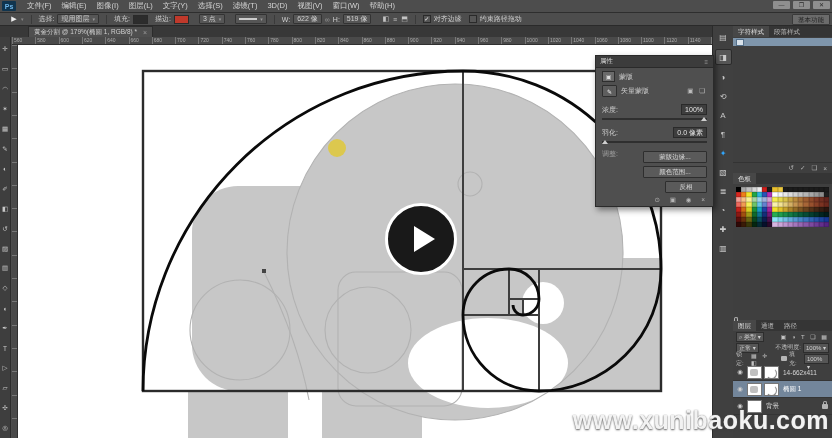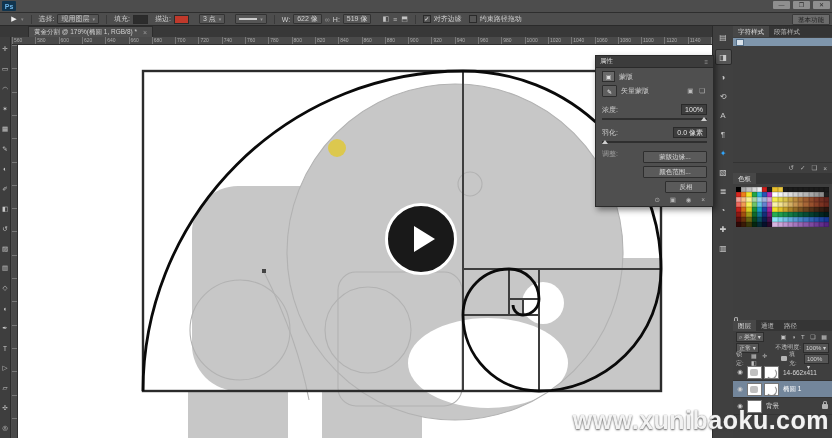--- a/index.html
+++ b/index.html
@@ -109,20 +109,33 @@
   .watermark{position:absolute;right:3px;bottom:3px;z-index:50;font-size:25px;font-weight:bold;color:#f2f2f2;
              letter-spacing:0.5px;text-shadow:0 1px 2px rgba(60,60,60,.8),0 0 1px #999;}
 </style>
 </head>
 <body>
 
 <div class="app">
 
   <div class="menubar">
     <div class="ps-logo">Ps</div>
+    <div id="menus" style="display:flex">
+        <span class="menu-item">文件(F)</span>
+        <span class="menu-item">编辑(E)</span>
+        <span class="menu-item">图像(I)</span>
+        <span class="menu-item">图层(L)</span>
+        <span class="menu-item">文字(Y)</span>
+        <span class="menu-item">选择(S)</span>
+        <span class="menu-item">滤镜(T)</span>
+        <span class="menu-item">3D(D)</span>
+        <span class="menu-item">视图(V)</span>
+        <span class="menu-item">窗口(W)</span>
+        <span class="menu-item">帮助(H)</span>
+      </div>
     <div class="win-controls">
       <span class="win-btn">—</span>
       <span class="win-btn">❐</span>
       <span class="win-btn">✕</span>
     </div>
   </div>
 
   <div class="optionsbar">
     <div class="ob-group">
       <span class="tool-chip">▶</span>

